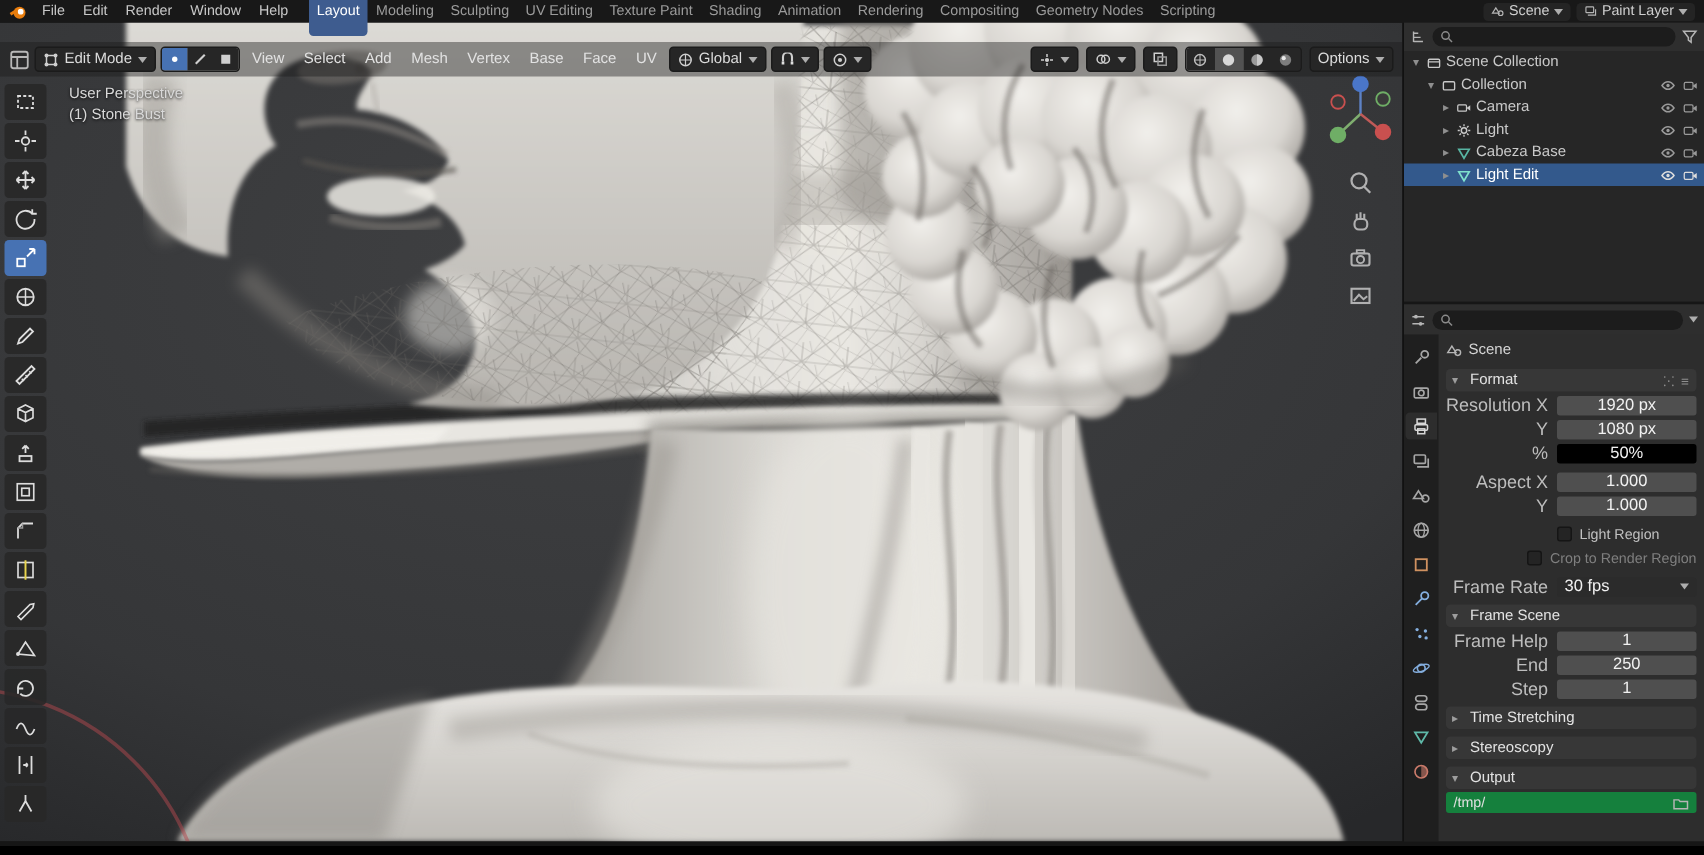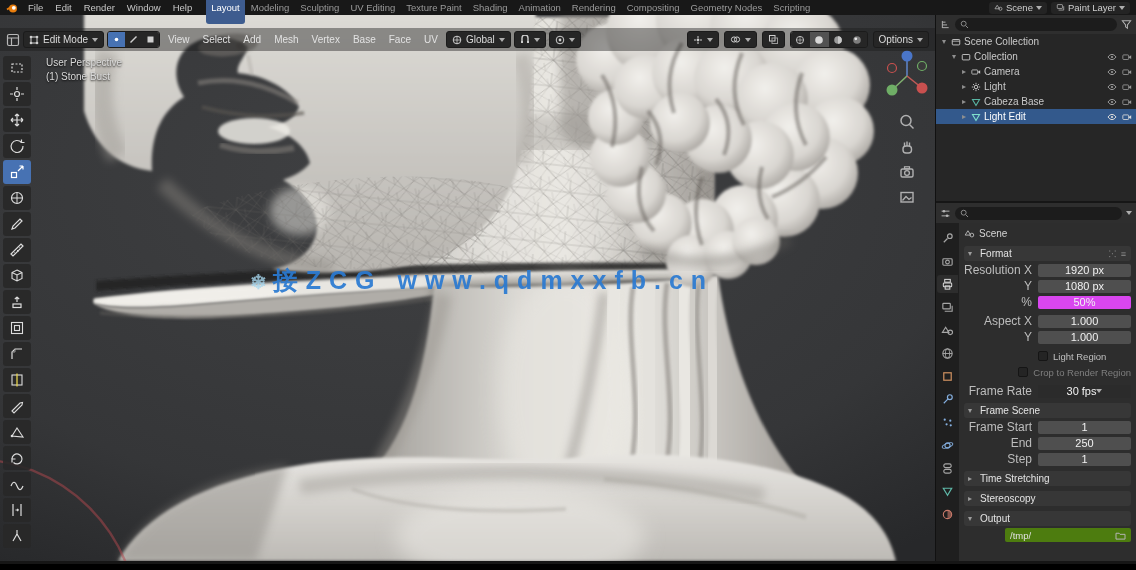--- a/index.html
+++ b/index.html
@@ -77,27 +77,27 @@
   .pr-content{flex:1;padding:3px 5px 0 5px;font-size:10px;color:#c5c5c5;overflow:hidden;}
   .breadcrumb{height:15px;display:flex;align-items:center;gap:4px;margin-bottom:2px;color:#d5d5d5;}
   .panel-h{height:15px;background:#373737;border-radius:3px;display:flex;align-items:center;gap:4px;
            padding:0 4px;color:#e3e3e3;margin-top:5px;}
   .ph-caret{color:#9d9d9d;font-size:8px;width:8px;}
   .ph-right{margin-left:auto;color:#8f8f8f;font-size:9px;letter-spacing:1px;}
   .prow{display:flex;align-items:center;height:14px;margin-top:2px;}
   .lbl{width:74px;text-align:right;padding-right:6px;color:#bdbdbd;font-size:12px;white-space:nowrap;}
   .val{flex:1;height:13px;background:#4f4f4f;border-radius:2px;color:#f1f1f1;font-size:11px;
        display:flex;align-items:center;justify-content:center;}
-  .val.blue{background:#d946ef;}
-  .val.dd{background:#2b2b2b;padding:0 5px;}
+  .val.blue{background:#000000;}
+  .val.dd{background:#2b2b2b;justify-content:space-between;padding:0 5px;}
   .chk{width:10px;height:10px;background:#242424;border:1px solid #151515;border-radius:2px;flex:none;}
   .chklbl{margin-left:5px;font-size:9.5px;color:#c0c0c0;white-space:nowrap;}
   .dim{color:#7f7f7f;}
-  .pathfield{flex:1;height:14px;background:#4d7c0f;border-radius:2px;display:flex;align-items:center;
-             gap:4px;padding:0 5px;color:#e0e0e0;font-size:9.5px;margin-left:41px;}
+  .pathfield{flex:1;height:14px;background:#15803d;border-radius:2px;display:flex;align-items:center;
+             gap:4px;padding:0 5px;color:#e0e0e0;font-size:9.5px;}
   .pathfield .pv{flex:1;text-align:left;}
 
   .statusbar{position:absolute;left:0;top:561px;width:1136px;height:9px;background:#161616;z-index:40;}
 </style>
 </head>
 <body>
 
 <div class="app">
 
   <svg class="statue" width="935" height="546" viewBox="0 0 935 546">
@@ -508,23 +508,20 @@
           <path d="M8 2v4M8 6L4 13M8 6l4 7" fill="none" stroke="#dcdcdc" stroke-width="1.2"></path>
         </svg>
       </div>
   </div>
 
   <div class="vp-text">
     <div>User Perspective</div>
     <div>(1) Stone Bust</div>
   </div>
 
-  <div class="watermark">
-    <span class="wm-pre">❄</span><span>接ZCG www.qdmxxfb.cn</span>
-  </div>
 
   <div class="gizmo-col">
     <svg width="46" height="62" viewBox="0 0 46 62">
       <path d="M23 32L23 12" stroke="#5d82c4" stroke-width="1.6"></path>
       <path d="M23 32L8 46" stroke="#7fae6f" stroke-width="1.6"></path>
       <path d="M23 32L38 44" stroke="#c05a58" stroke-width="1.6"></path>
       <circle cx="23" cy="12" r="5.5" fill="#4a76c9"></circle>
       <circle cx="8" cy="46" r="5.5" fill="#6fae66"></circle>
       <circle cx="38" cy="44" r="5.5" fill="#c9504f"></circle>
       <circle cx="8" cy="24" r="4.5" fill="#3a3a3a" stroke="#c9504f" stroke-width="1.2"></circle>
@@ -812,21 +809,21 @@
               <span>30 fps</span>
               <span class="caret"></span>
             </div>
           </div>
 
           <div class="panel-h">
             <span class="ph-caret">▾</span>
             <span>Frame Scene</span>
           </div>
           <div class="prow">
-            <span class="lbl">Frame Start</span>
+            <span class="lbl">Frame Help</span>
             <div class="val">1</div>
           </div>
           <div class="prow">
             <span class="lbl">End</span>
             <div class="val">250</div>
           </div>
           <div class="prow">
             <span class="lbl">Step</span>
             <div class="val">1</div>
           </div>

